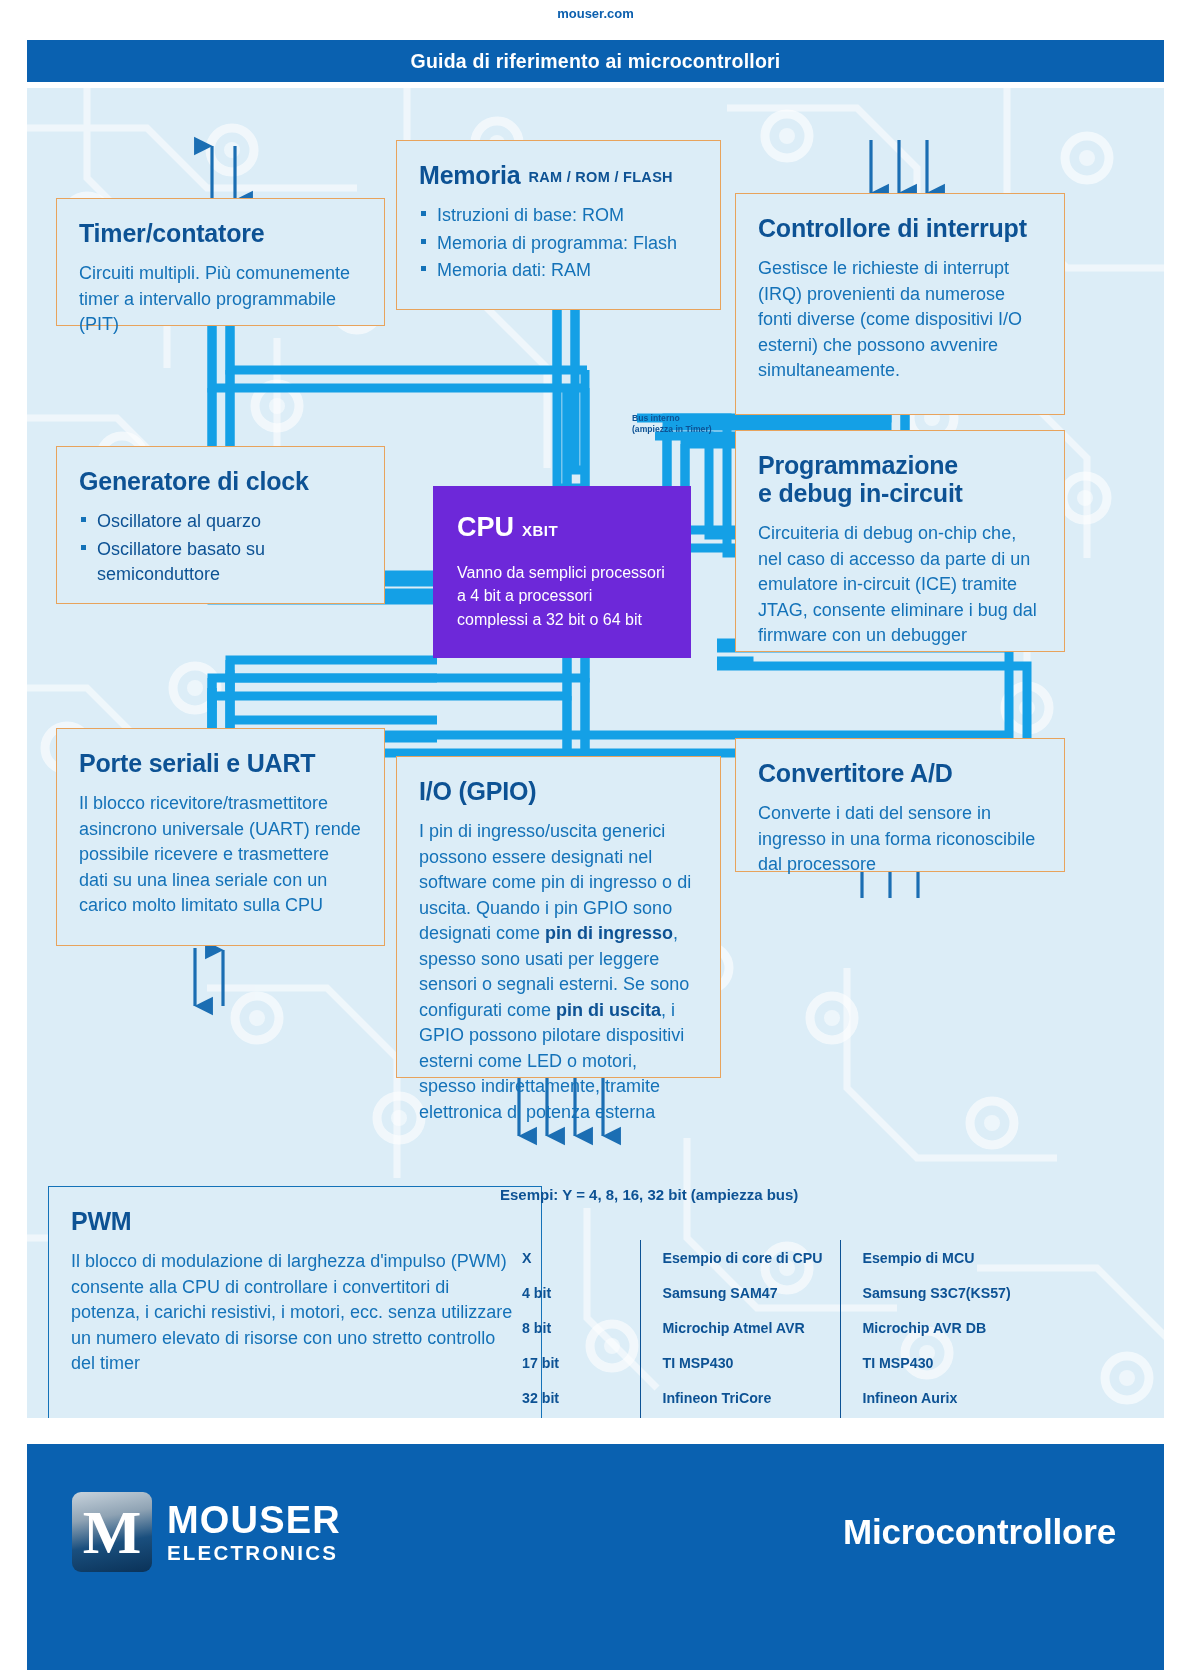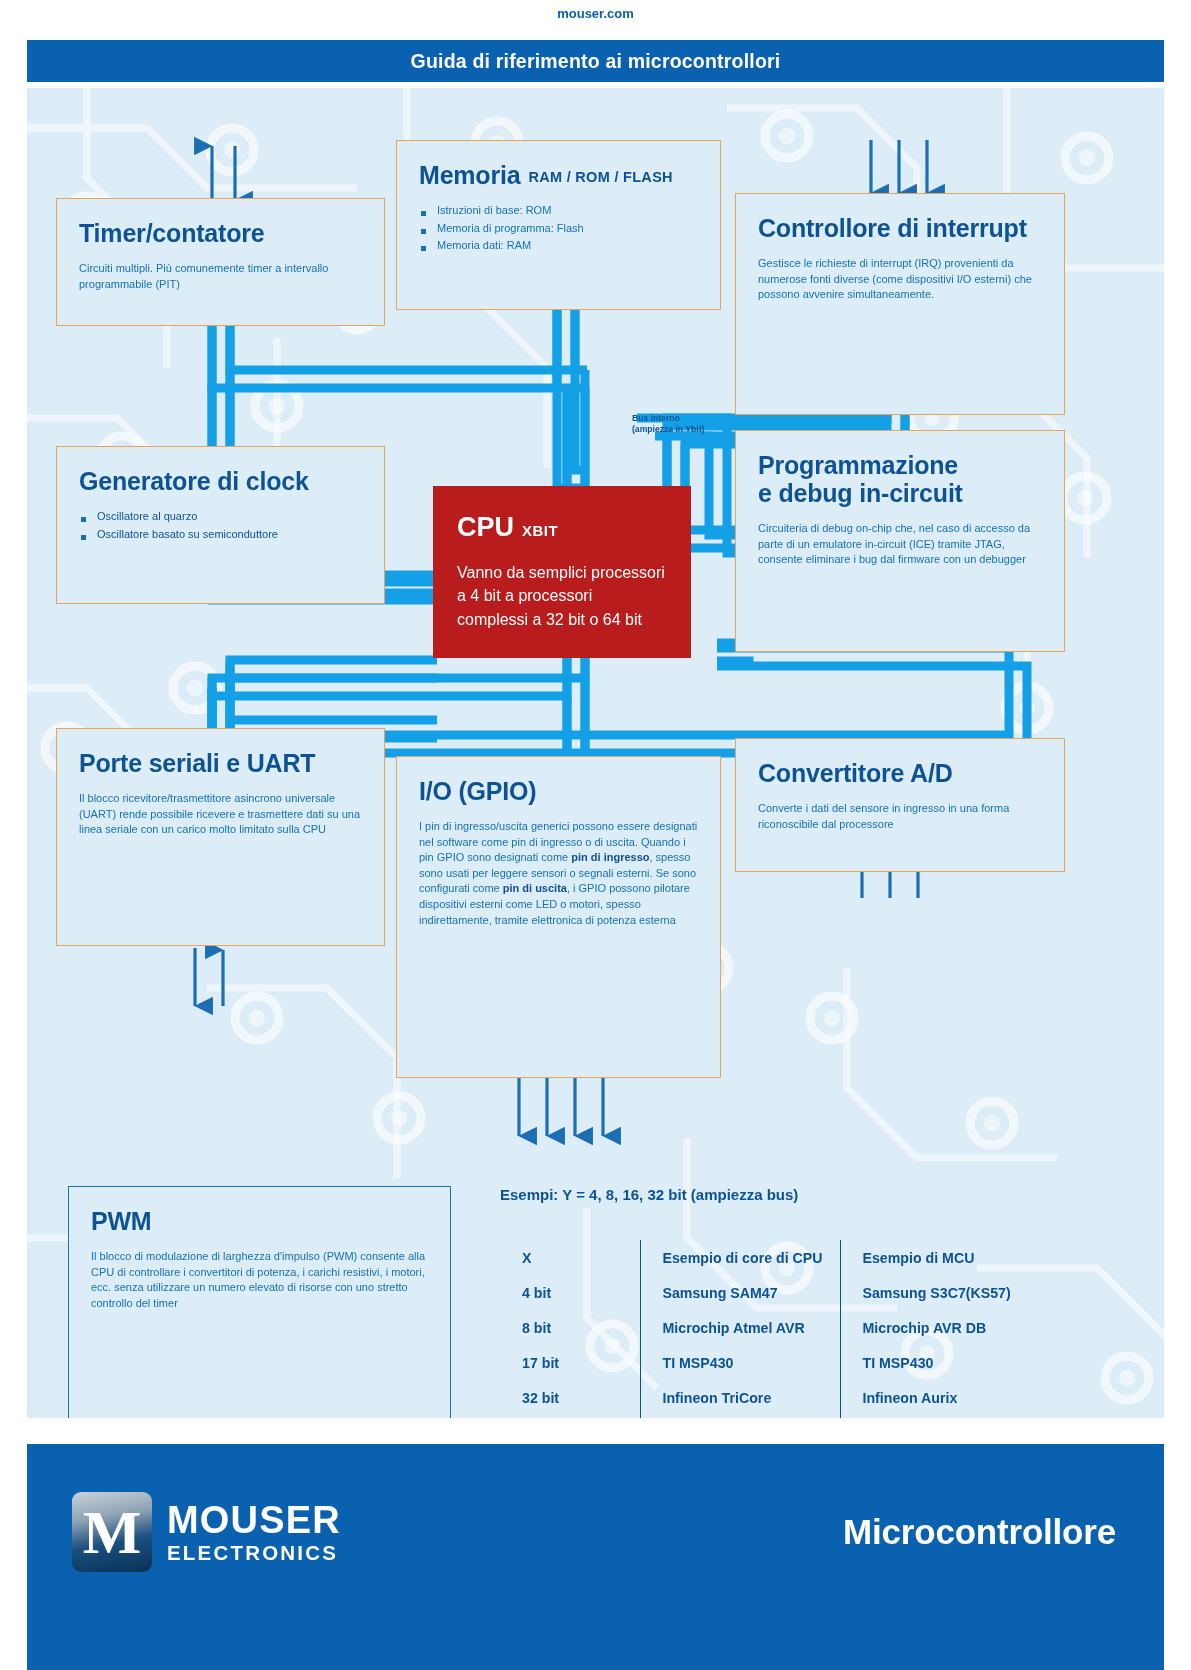--- a/index.html
+++ b/index.html
@@ -39,34 +39,34 @@
     padding:20px 22px 18px 22px;
   }
   .box h2 {
     color:#0d5294; font-size:25px; font-weight:bold; line-height:1.12;
     letter-spacing:-.2px;
   }
   .box h2 .sub {
     font-size:14.5px; letter-spacing:.3px; margin-left:8px; vertical-align:2px;margin-top:28px;
   }
   .box p, .box ul {
-    margin-top:14px; color:#1472b8; font-size:11px; line-height:1.42;
+    margin-top:14px; color:#1472b8; font-size:18px; line-height:1.42;
   }
   .box ul { list-style:none; }
   .box ul li { position:relative; padding-left:18px; margin-bottom:2px; }
   .box ul li:before {
     content:""; position:absolute; left:2px; top:8px;
     width:5px; height:5px; background:#1472b8;
   }
   .box.bold-list ul li { font-weight:normal; color:#0d5294; }
   .box b { color:#0d5294; font-weight:bold; }
 
   
   .cpu-box {
-    position:absolute; background:#b91c1c; border:none; color:#fff;
+    position:absolute; background:#6d28d9; border:none; color:#fff;
     padding:26px 24px;
   }
   .cpu-box h2 { color:#fff; font-size:27px; font-weight:bold; }
   .cpu-box h2 .sub { font-size:15px; letter-spacing:.5px; margin-left:8px; }
   .cpu-box p { color:#ffffff; font-size:16px; line-height:1.46; margin-top:18px; }
 
   
   .bus-label {
     position:absolute; color:#0d5294; font-size:8.6px; font-weight:bold;
     line-height:1.25; letter-spacing:0;
@@ -268,21 +268,21 @@
         <path d="M690 560 H982 V640"></path>
         <path d="M690 578 H1000 V640"></path>
 
         <path d="M540 608 V686"></path>
         <path d="M558 590 V686"></path>
       </g>
     </svg>
 
     <div class="bus-label" style="left:605px; top:325px;">
       <div>Bus interno</div>
-      <div>(ampiezza in Ybit)</div>
+      <div>(ampiezza in Timer)</div>
     </div>
 
     <svg class="pcb" viewBox="0 0 1137 1330" preserveAspectRatio="none">
       <defs>
         <marker id="ah" markerWidth="7" markerHeight="7" refX="3.2" refY="5.6" orient="auto" markerUnits="strokeWidth">
           <path d="M0.3,0 L3.2,5.8 L6.1,0 Z" fill="#1b6eb3"></path>
         </marker>
         <marker id="ahu" markerWidth="7" markerHeight="7" refX="3.2" refY="5.6" orient="auto" markerUnits="strokeWidth">
           <path d="M0.3,0 L3.2,5.8 L6.1,0 Z" fill="#1b6eb3"></path>
         </marker>
@@ -362,21 +362,21 @@
     <div class="box" style="left:369px; top:668px; width:325px; height:322px;">
       <h2>I/O (GPIO)</h2>
       <p>I pin di ingresso/uscita generici possono essere designati nel software come pin di ingresso o di uscita. Quando i pin GPIO sono designati come <b>pin di ingresso</b>, spesso sono usati per leggere sensori o segnali esterni. Se sono configurati come <b>pin di uscita</b>, i GPIO possono pilotare dispositivi esterni come LED o motori, spesso indirettamente, tramite elettronica di potenza esterna</p>
     </div>
 
     <div class="box" style="left:708px; top:650px; width:330px; height:134px;">
       <h2>Convertitore A/D</h2>
       <p>Converte i dati del sensore in ingresso in una forma riconoscibile dal processore</p>
     </div>
 
-    <div class="box" style="left:41px; top:1098px; width:383px; height:236px; border-color:#1472b8; border-width:1.3px;">
+    <div class="box" style="left:21px; top:1098px; width:494px; height:236px; border-color:#1472b8; border-width:1.3px;">
       <h2>PWM</h2>
       <p>Il blocco di modulazione di larghezza d'impulso (PWM) consente alla CPU di controllare i convertitori di potenza, i carichi resistivi, i motori, ecc. senza utilizzare un numero elevato di risorse con uno stretto controllo del timer</p>
     </div>
 
     <div class="examples-title" style="left:473px; top:1098px;">Esempi: Y = 4, 8, 16, 32 bit (ampiezza bus)</div>
 
     <div class="examples-table" style="left:473px; top:1152px;">
       <table>
         <tbody>
           <tr>

